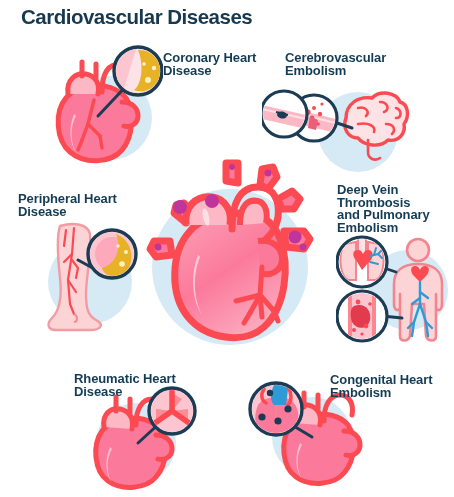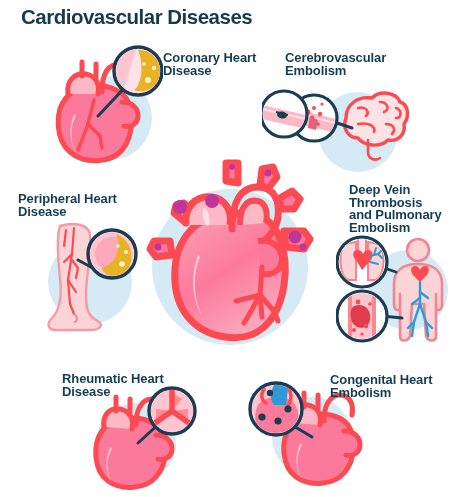--- a/index.html
+++ b/index.html
@@ -261,21 +261,21 @@
       <path d="M18 74 C28 70 36 78 34 88 C32 98 20 98 16 90 C14 84 14 76 18 74 Z" fill="#e33b4e"></path>
       <g fill="#fc4a52">
         <circle cx="22" cy="70" r="2.4"></circle>
           <circle cx="30" cy="94" r="2.4"></circle>
         <circle cx="18" cy="98" r="2"></circle>
           <circle cx="34" cy="72" r="1.8"></circle>
         <circle cx="26" cy="102" r="1.6"></circle>
       </g>
     </g>
   </svg>
-  <div class="lbl" style="left:337px;top:184px;width:104px;margin-left:12px;">Deep Vein
+  <div class="lbl" style="left:337px;top:184px;width:104px;">Deep Vein
 Thrombosis
 and Pulmonary
 Embolism</div>
 
   <svg style="position:absolute;left:84px;top:385px;" width="115" height="110" viewBox="0 0 115 110">
     <circle cx="52" cy="58" r="40" fill="#d6eaf5"></circle>
     <g stroke="#fc4a52" stroke-width="5" fill="#fb7a9b" stroke-linejoin="round" stroke-linecap="round">
       <path d="M18 46 C8 60 10 86 24 96 C38 106 62 104 72 92 C84 78 84 56 76 44
                C68 34 54 32 42 34 C30 36 24 38 18 46 Z"></path>
       <path d="M20 42 C18 30 26 22 36 24 C46 26 50 34 48 44" fill="#fcb9c5"></path>
@@ -298,21 +298,21 @@
       <g stroke="#fc4a52" stroke-width="5.5" stroke-linecap="round" fill="none">
         <path d="M88 26 L88 6"></path>
         <path d="M88 26 L71 38"></path>
         <path d="M88 26 L105 38"></path>
       </g>
       <path d="M88 26 L88 8 L98 14 Z" fill="#fc4a52" opacity="0.45"></path>
       <path d="M88 26 L72 36 L72 24 Z" fill="#fc4a52" opacity="0.45"></path>
       <path d="M88 26 L104 36 L104 24 Z" fill="#fc4a52" opacity="0.45"></path>
     </g>
   </svg>
-  <div class="lbl" style="left:62px;top:373px;width:110px;">Rheumatic Heart
+  <div class="lbl" style="left:74px;top:373px;width:110px;">Rheumatic Heart
 Disease</div>
 
   <svg style="position:absolute;left:244px;top:375px;" width="120" height="115" viewBox="0 0 120 115">
     <circle cx="68" cy="62" r="40" fill="#d6eaf5"></circle>
     <g stroke="#fc4a52" stroke-width="5" fill="#fb7a9b" stroke-linejoin="round" stroke-linecap="round">
       <path d="M46 52 C36 66 38 92 52 102 C66 112 90 110 100 98 C112 84 112 62 104 50
                C96 40 82 38 70 40 C58 42 52 44 46 52 Z"></path>
       <path d="M48 48 C46 36 54 28 64 30 C74 32 78 40 76 50" fill="#fcb9c5"></path>
       <path d="M80 46 C80 30 86 20 96 20 C106 20 110 30 108 40" fill="none"></path>
       <path d="M100 56 C110 56 116 62 116 70 C116 78 108 82 102 80" fill="#fb7a9b"></path>

